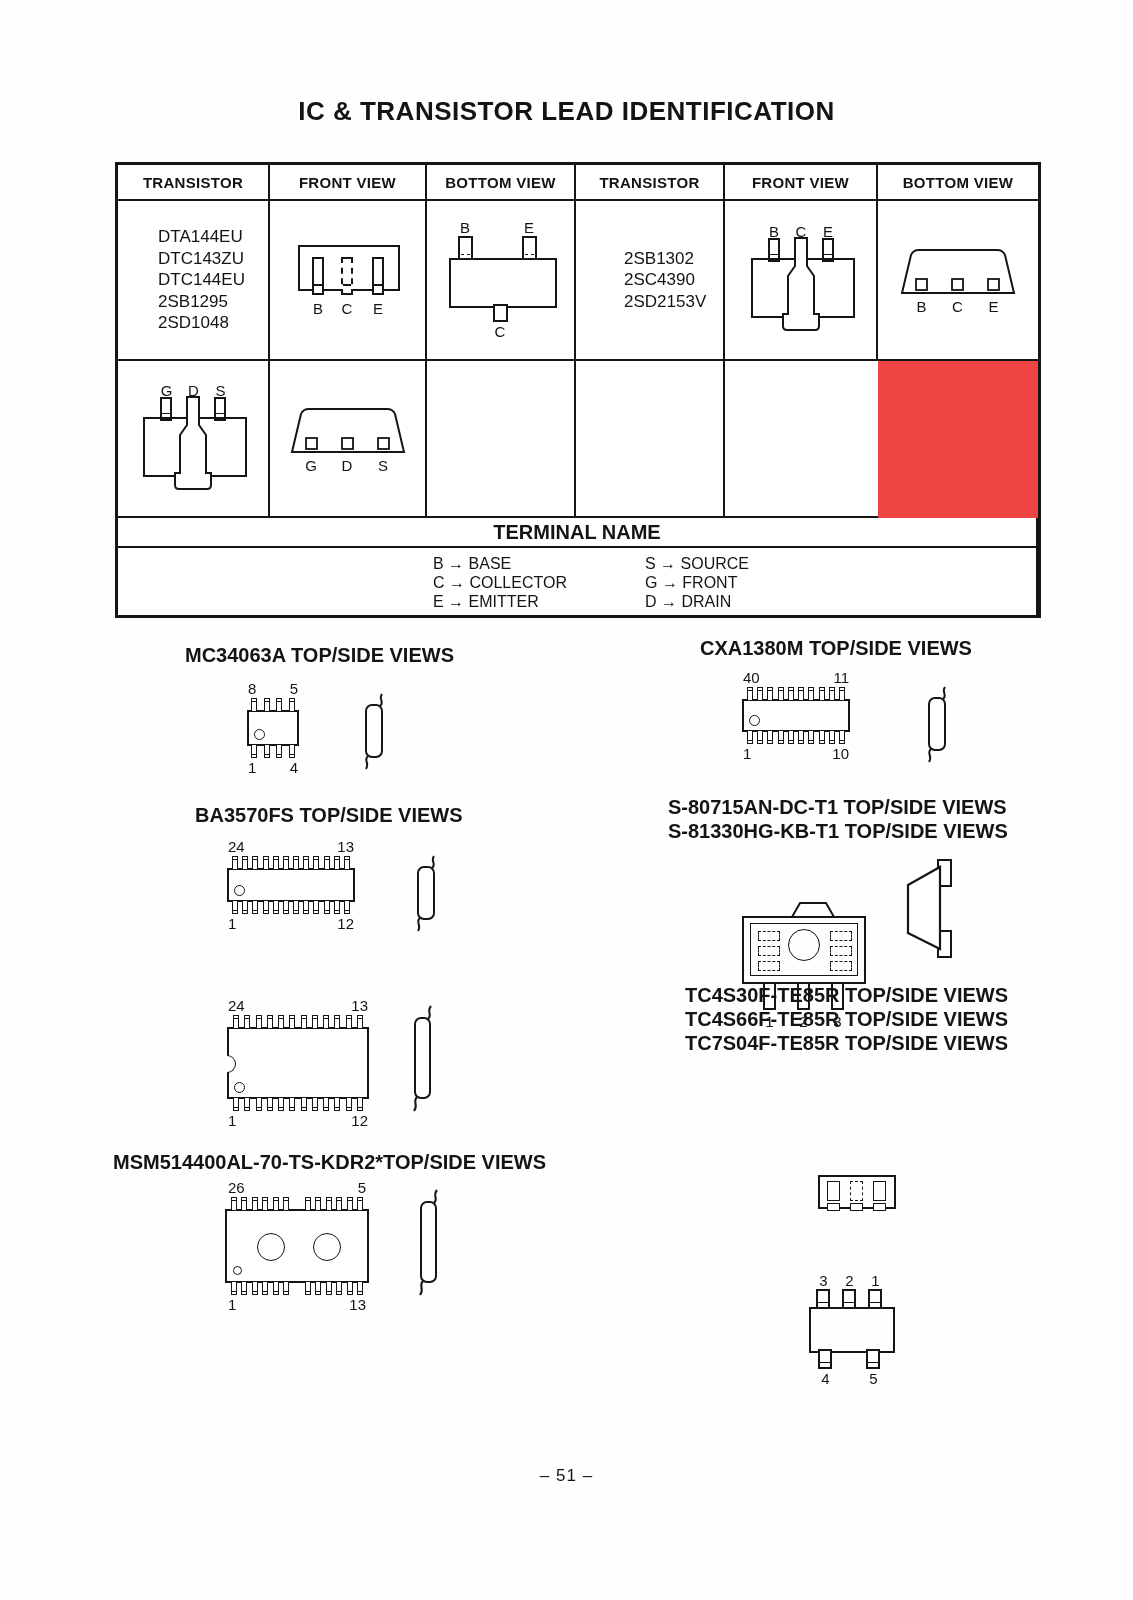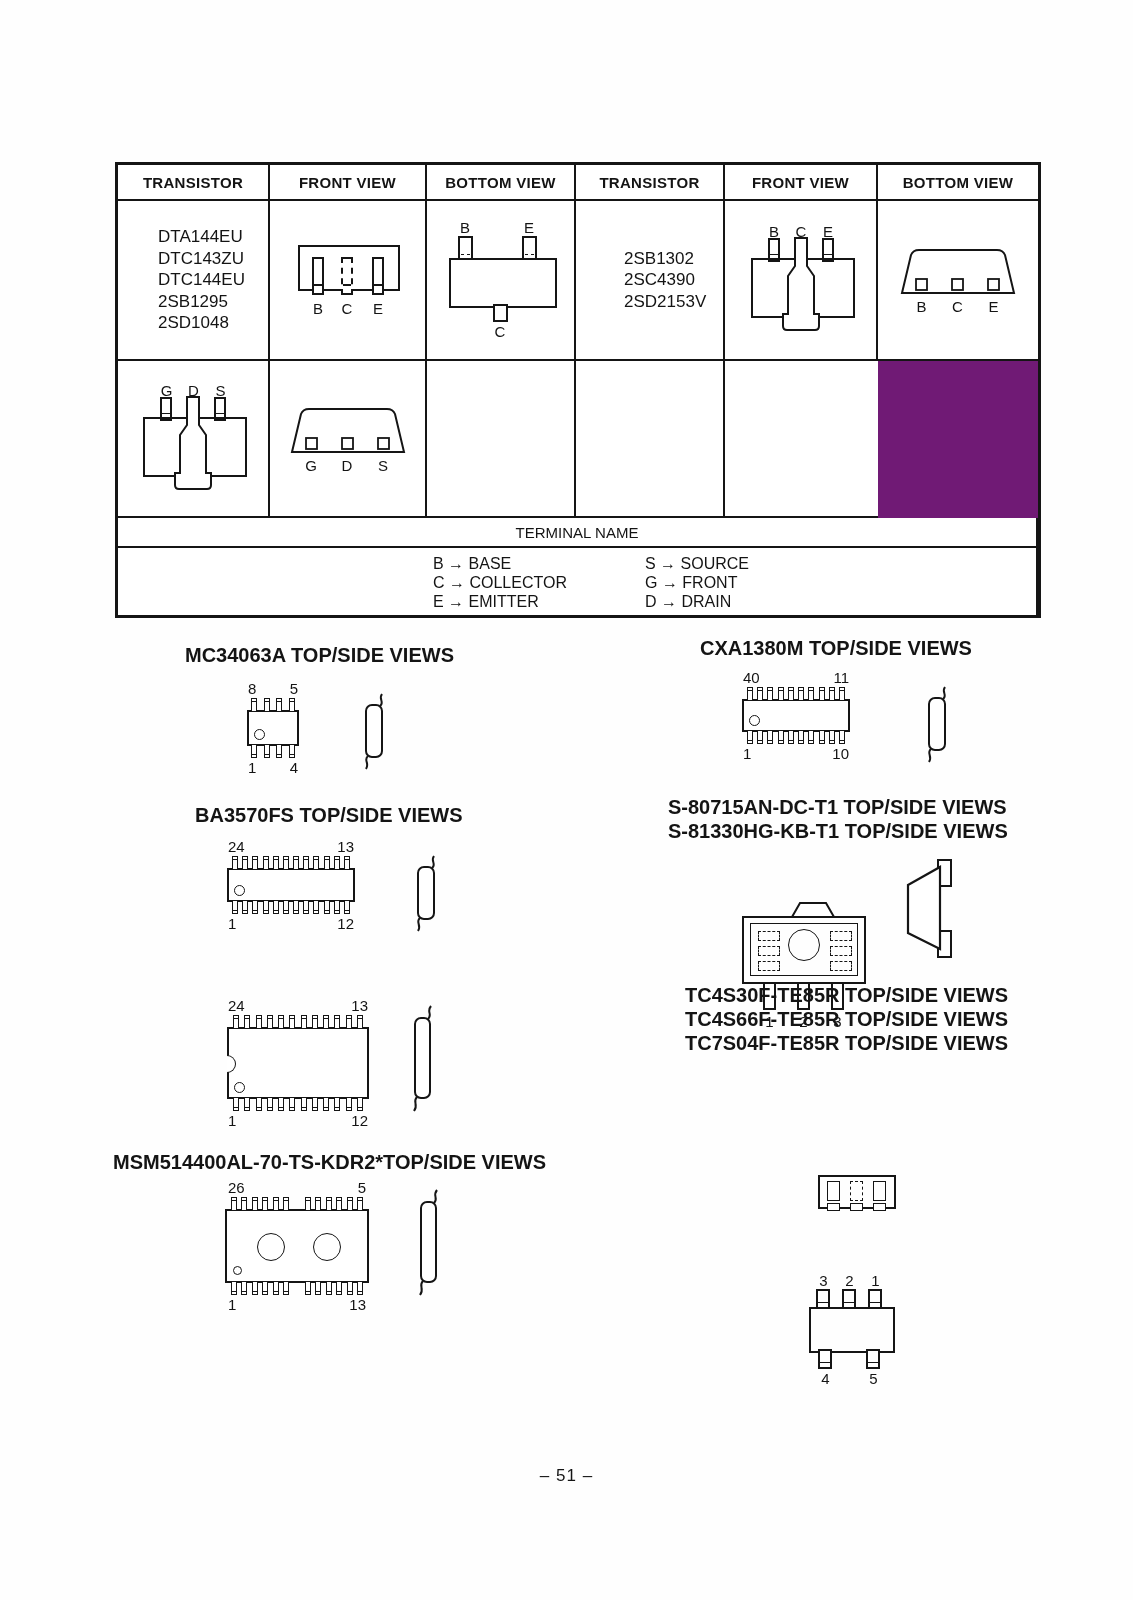--- a/index.html
+++ b/index.html
@@ -8,27 +8,27 @@
 
   
   .doc-title{position:absolute;top:96px;left:0;width:100%;text-align:center;
              font-size:26px;font-weight:bold;letter-spacing:.5px;}
   .sec{position:absolute;}
   .sec-h{font-size:20px;font-weight:bold;white-space:nowrap;line-height:24px;}
 
   
   .lead-table{position:absolute;left:115px;top:162px;width:920px;border:3px solid #151515;
               display:grid;grid-template-columns:152px 157px 149px 149px 153px 160px;
-              grid-template-rows:36px 160px 157px 30px 67px;background:#701a75;box-sizing:content-box;}
+              grid-template-rows:36px 160px 157px 30px 67px;background:#ef4444;box-sizing:content-box;}
   .lt-cell{border-right:2px solid #151515;border-bottom:2px solid #151515;display:flex;
            align-items:center;justify-content:center;box-sizing:border-box;position:relative;background:#fff;}
   .lt-cell.last{border-right:none;}
   .lt-head{font-size:15px;font-weight:bold;letter-spacing:.3px;}
   .lt-span6{grid-column:1 / -1;}
-  .lt-term-head{font-size:15px;font-weight:normal;}
+  .lt-term-head{font-size:20px;font-weight:bold;}
   .lt-term-body{border-bottom:none;}
   .parts{display:flex;flex-direction:column;width:100%;padding-left:40px;box-sizing:border-box;
          font-size:17px;line-height:21.5px;}
   .parts.g2{padding-left:48px;}
   .parts.g3{padding-left:45px;}
   .term-col{position:absolute;top:6px;font-size:16px;line-height:19px;}
   .term-col.l{left:315px;}
   .term-col.r{left:527px;}
 
   
@@ -111,20 +111,21 @@
   .d-tcfront .lt::after,.d-tcfront .lb::after{content:"";position:absolute;left:0;right:0;bottom:4px;border-top:1.6px solid #151515;}
   .d-tcfront .lb{top:76px;height:20px;}
 
   .pagenum{position:absolute;top:1466px;left:0;width:100%;text-align:center;font-size:17px;letter-spacing:1px;}
 </style>
 </head>
 <body>
 
 <div id="page">
 
+  <div class="doc-title">IC &amp; TRANSISTOR LEAD IDENTIFICATION</div>
 
   <div class="lead-table">
 
     <div class="lt-cell lt-head">TRANSISTOR</div>
     <div class="lt-cell lt-head">FRONT VIEW</div>
     <div class="lt-cell lt-head">BOTTOM VIEW</div>
     <div class="lt-cell lt-head">TRANSISTOR</div>
     <div class="lt-cell lt-head">FRONT VIEW</div>
     <div class="lt-cell lt-head last">BOTTOM VIEW</div>
 

